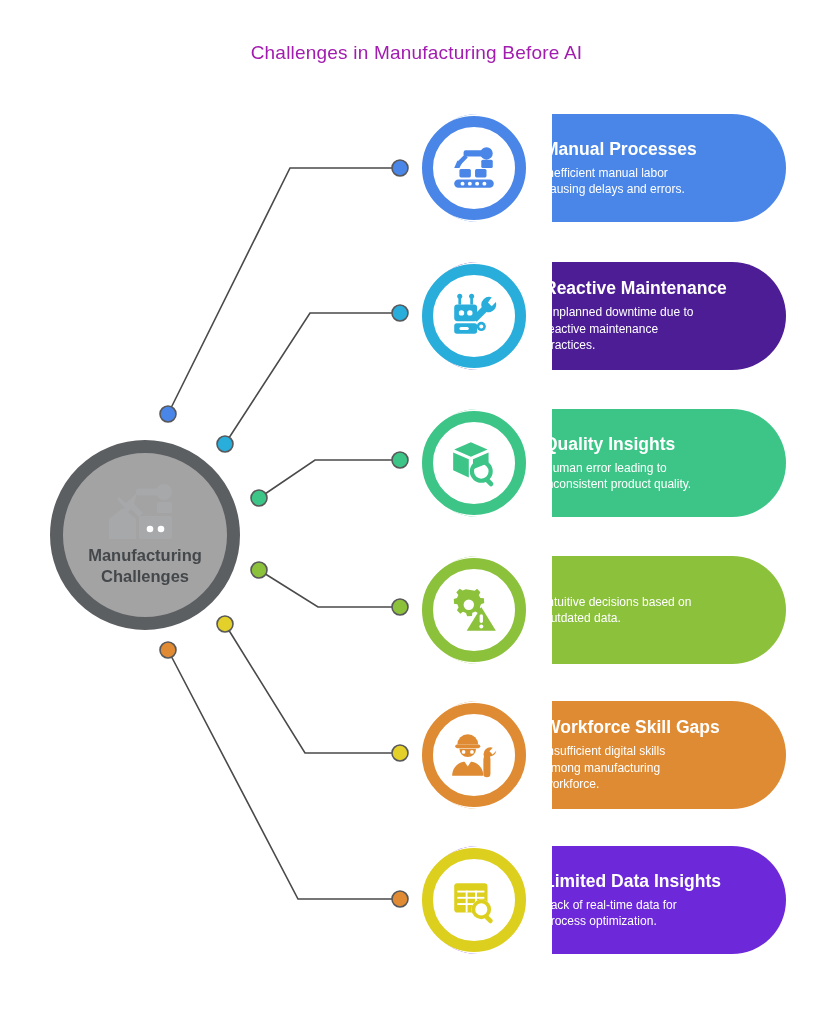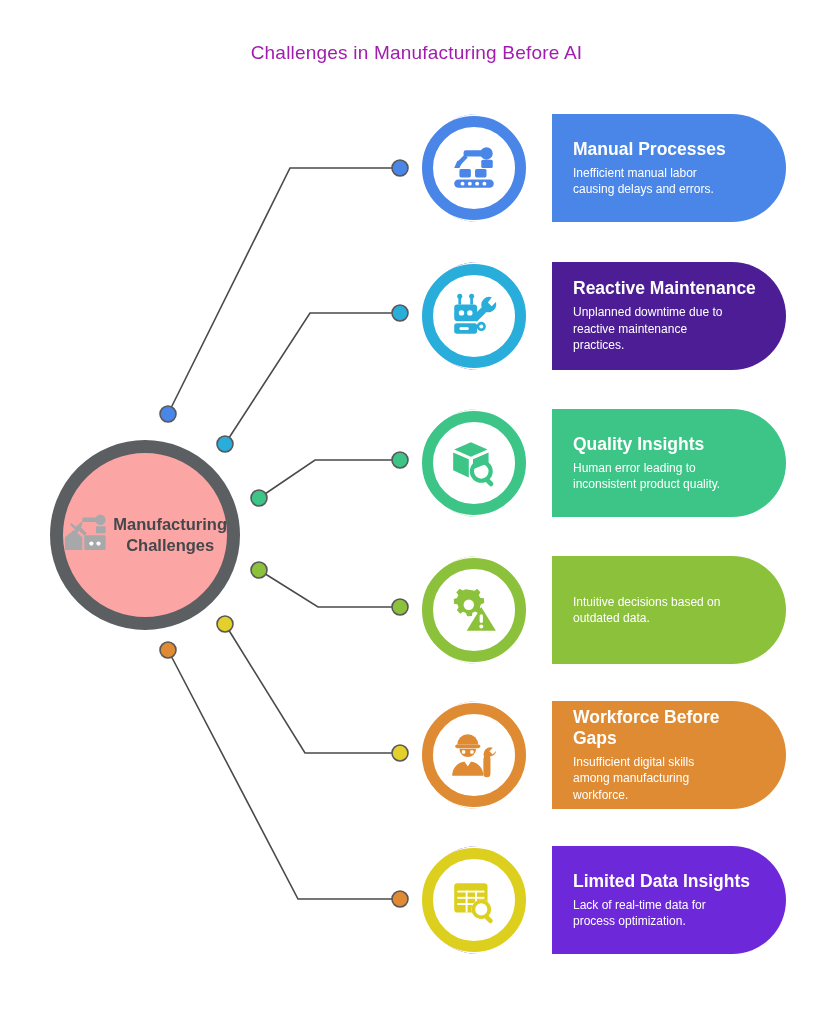--- a/index.html
+++ b/index.html
@@ -20,23 +20,23 @@
   }
 
   
   #wires { position: absolute; inset: 0; width: 833px; height: 1024px; }
 
   
   .hub {
     position: absolute; left: 50px; top: 440px;
     width: 190px; height: 190px;
     border-radius: 50%;
-    background: #fca5a5;
+    background: #a3a3a3;
     border: 13px solid #5c5f62;
-    display: flex; flex-direction: row;
+    display: flex; flex-direction: column;
     align-items: center; justify-content: center;
   }
   .hub-icon { width: 78px; height: 56px; display: block; margin-bottom: 6px; }
   .hub-label {
     text-align: center; line-height: 1.25;
     font-size: 16.5px; font-weight: 700; color: #44484b;
   }
 
   
   .card {
@@ -48,21 +48,20 @@
   .card-notch {
     position: absolute; left: 0; top: 0;
     width: 128px; height: 100%;
     background: #ffffff;
     border-radius: 60px 0 0 60px;
   }
   .card-body {
     position: relative; z-index: 3;
     padding-left: 120px; padding-right: 22px;
     width: 100%;
-    margin-left: 29px;
   }
   .card-title {
     color: #ffffff; font-weight: 700; font-size: 17.5px;
     line-height: 1.2; margin-bottom: 5px;
     white-space: pre-line;
   }
   .card-desc {
     color: #ffffff; font-weight: 400; font-size: 12px;
     line-height: 1.37; white-space: pre-line;
   }
@@ -233,21 +232,21 @@
             <path d="M10 18 a8 8 0 0 0 16 0 z"></path>
             <circle cx="14" cy="21" r="1.8" fill="#ffffff"></circle>
             <circle cx="22" cy="21" r="1.8" fill="#ffffff"></circle>
             <path d="M18 30 c-9 0-15 6-15 14 h30 c0-8-6-14-15-14z"></path>
             <path d="M14 29 L18 35 L22 29 z" fill="#ffffff"></path>
             <path d="M42 17 a6.6 6.6 0 0 0-8.4 8.4 L33 28 v14 a3.4 3.4 0 0 0 6.8 0 V28 l-.4-2.6 A6.6 6.6 0 0 0 45.4 20 l-3.5 3.5-3.1-3.1z"></path>
           </g>
         </svg>
       </div>
       <div class="card-body">
-        <div class="card-title">Workforce Before Gaps</div>
+        <div class="card-title">Workforce Skill Gaps</div>
         <div class="card-desc">Insufficient digital skills
 among manufacturing
 workforce.</div>
       </div>
     </div>
     <div class="card" style="top: 846px; height: 108px; background: #6d28d9;">
       <div class="card-notch"></div>
       <div class="badge">
         <div class="badge-ring" style="border-color: rgb(221, 207, 30);"></div>
         <svg viewBox="0 0 48 48" xmlns="http://www.w3.org/2000/svg">

